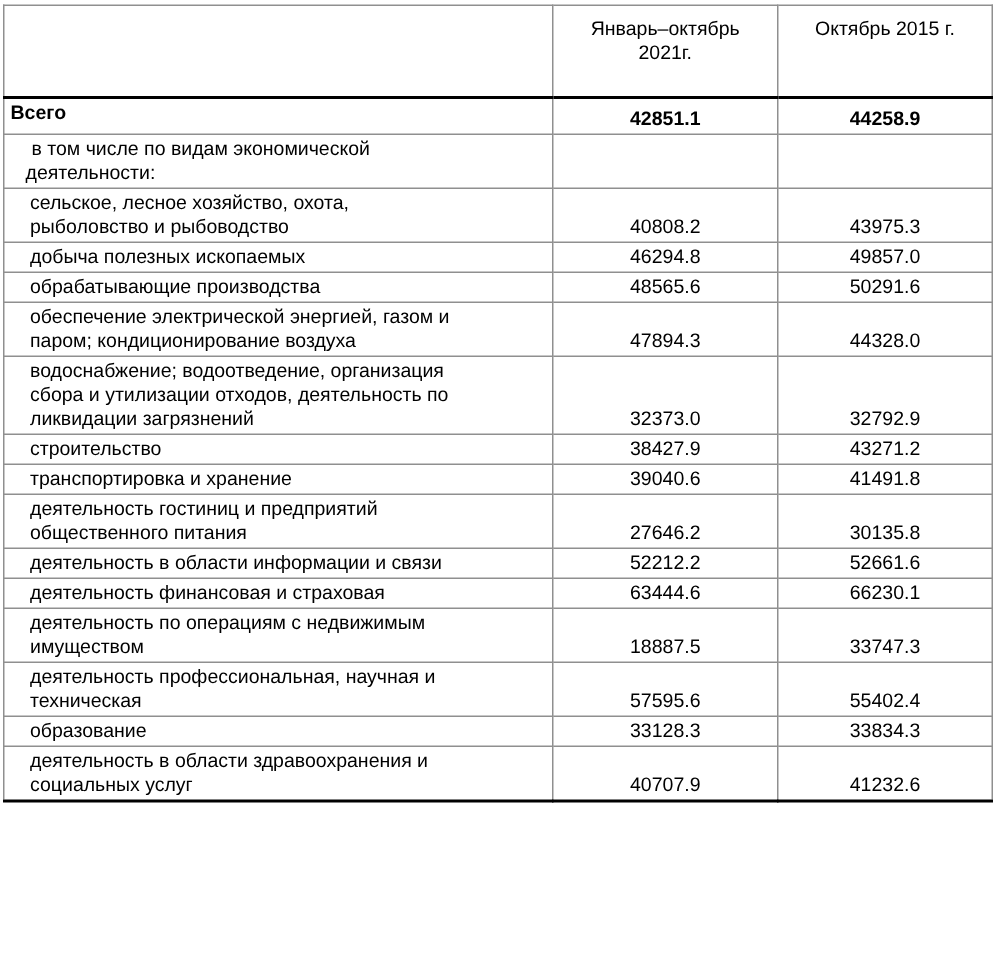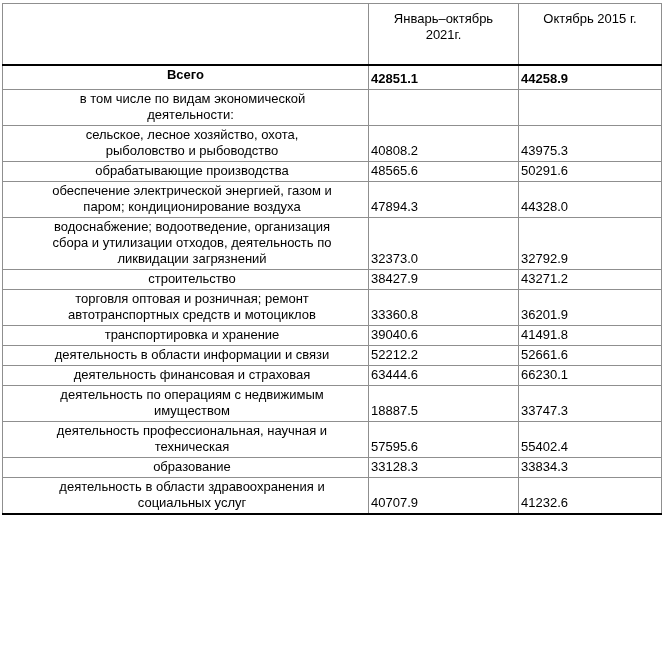--- a/index.html
+++ b/index.html
@@ -34,28 +34,28 @@
   tr.head-row td {
     height: 52px;
     vertical-align: top;
     text-align: center;
     padding: 7px 2px 1px 2px;
     white-space: pre-line;
     border-bottom: 2px solid #000000;
   }
   
   td.lbl {
-    text-align: center;
+    text-align: left;
     vertical-align: top;
     padding: 1px 4px 2px 17px;
     white-space: pre-line;
   }
   
   td.val {
-    text-align: left;
+    text-align: center;
     vertical-align: bottom;
     padding: 1px 2px 2px 2px;
   }
   
   tr.total-row td {
     font-weight: bold;
     height: 20px;
   }
   tr.total-row td.lbl {
     padding-left: 4px;
@@ -99,20 +99,25 @@
         <td class="val"></td>
       </tr>
 
   <tr class="data-row">
     <td class="lbl">сельское, лесное хозяйство, охота,
 рыболовство и рыбоводство</td>
     <td class="val v1">40808.2</td>
     <td class="val v2">43975.3</td>
   </tr>
 
+  <tr class="data-row">
+    <td class="lbl">добыча полезных ископаемых</td>
+    <td class="val v1">46294.8</td>
+    <td class="val v2">49857.0</td>
+  </tr>
 
   <tr class="data-row">
     <td class="lbl">обрабатывающие производства</td>
     <td class="val v1">48565.6</td>
     <td class="val v2">50291.6</td>
   </tr>
 
   <tr class="data-row">
     <td class="lbl">обеспечение электрической энергией, газом и
 паром; кондиционирование воздуха</td>
@@ -127,33 +132,33 @@
     <td class="val v1">32373.0</td>
     <td class="val v2">32792.9</td>
   </tr>
 
   <tr class="data-row">
     <td class="lbl">строительство</td>
     <td class="val v1">38427.9</td>
     <td class="val v2">43271.2</td>
   </tr>
 
-  <tr class="data-row">
-    <td class="lbl">торговля оптовая и розничная; ремонт
-автотранспортных средств и мотоциклов</td>
-    <td class="val v1">33360.8</td>
-    <td class="val v2">36201.9</td>
-  </tr>
 
   <tr class="data-row">
     <td class="lbl">транспортировка и хранение</td>
     <td class="val v1">39040.6</td>
     <td class="val v2">41491.8</td>
   </tr>
 
+  <tr class="data-row">
+    <td class="lbl">деятельность гостиниц и предприятий
+общественного питания</td>
+    <td class="val v1">27646.2</td>
+    <td class="val v2">30135.8</td>
+  </tr>
 
   <tr class="data-row">
     <td class="lbl">деятельность в области информации и связи</td>
     <td class="val v1">52212.2</td>
     <td class="val v2">52661.6</td>
   </tr>
 
   <tr class="data-row">
     <td class="lbl">деятельность финансовая и страховая</td>
     <td class="val v1">63444.6</td>

